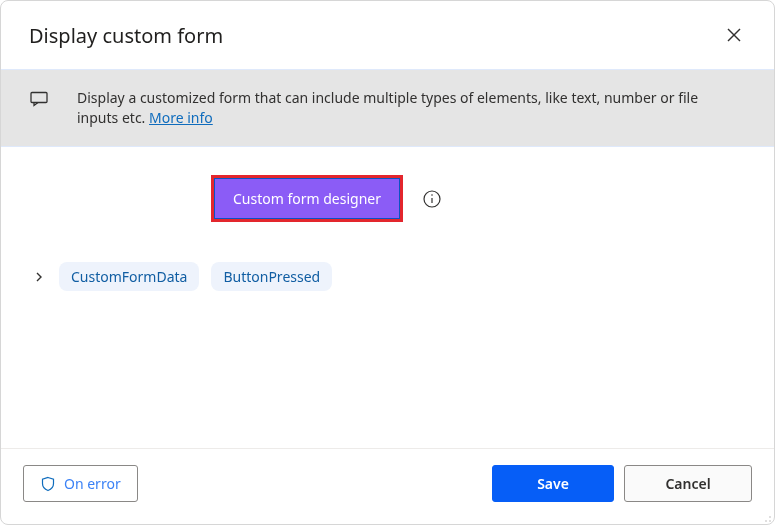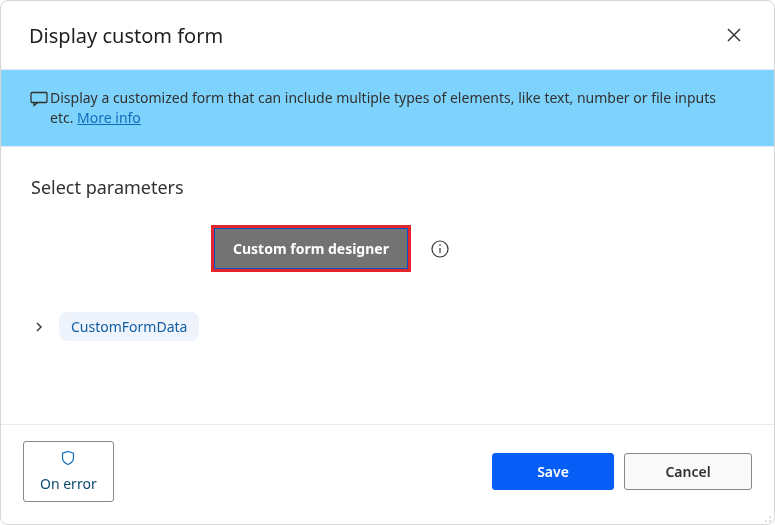--- a/index.html
+++ b/index.html
@@ -5,43 +5,43 @@
   * { box-sizing: border-box; margin: 0; padding: 0; font-family: "Segoe UI", system-ui, -apple-system, sans-serif; }
   body { width: 775px; height: 525px; background: #fff; border: 1px solid #d6d6d6; border-radius: 8px; display: flex; flex-direction: column; color: #323130; position: relative; }
 
   
   .header { display: flex; align-items: center; justify-content: space-between; padding: 18px 24px 18px 28px; }
   .title { font-size: 20px; font-weight: 400; color: #201f1e; }
   .close-btn { width: 32px; height: 32px; display: flex; align-items: center; justify-content: center; background: transparent; border: none; cursor: pointer; border-radius: 2px; }
   .close-btn svg { width: 14px; height: 14px; stroke: #323130; }
 
   
-  .banner { display: flex; align-items: flex-start; gap: 1px; background: #7dd3fc; border: 1px solid #dfe9fb; border-left: none; border-right: none; padding: 18px 32px 18px 28px; font-size: 14px; line-height: 20px; color: #323130; }
+  .banner { display: flex; align-items: flex-start; gap: 28px; background: #e5e5e5; border: 1px solid #dfe9fb; border-left: none; border-right: none; padding: 18px 32px 18px 28px; font-size: 14px; line-height: 20px; color: #323130; }
   .banner-icon { flex-shrink: 0; margin-top: 1px; }
   .banner-text { }
   .banner a { color: #0f6cbd; text-decoration: underline; cursor: pointer; }
 
   
   .main { flex: 1; padding: 28px 28px 0 30px; overflow-y: auto; }
   .section-title { font-size: 18px; font-weight: 400; color: #323130; margin-bottom: 26px; }
   .designer-row { display: flex; align-items: center; gap: 20px; margin-bottom: 40px; margin-left: 180px; }
   .highlight-wrap { border: 3px solid #e3262d; display: inline-block; }
-  .designer-btn { background: #737373; color: #fff; border: 1px solid #0854c4; font-weight: 700; font-size: 14px; padding: 10px 18px; cursor: pointer; }
+  .designer-btn { background: #8b5cf6; color: #fff; border: 1px solid #0854c4; font-weight: 400; font-size: 14px; padding: 10px 18px; cursor: pointer; }
   .info-icon { width: 18px; height: 18px; display:flex; align-items:center; justify-content:center; cursor: pointer; }
   .info-icon svg { width: 18px; height: 18px; }
 
   .vars-row { display: flex; align-items: center; gap: 12px; font-size: 14px; }
   .vars-exp { width: 16px; height: 16px; display:flex; align-items:center; justify-content:center; cursor:pointer; color:#323130; }
   .vars-exp svg { width: 10px; height: 10px; }
   .vars-label { color: #323130; }
   .pill { background: #eef3fc; color: #115ea3; border-radius: 8px; padding: 5px 12px; font-size: 14px; cursor: pointer; }
 
   
   .footer { display: flex; align-items: center; justify-content: space-between; padding: 16px 22px 22px 22px; border-top: 1px solid #edebe9; }
-  .onerr-btn { display: flex; align-items: center; gap: 8px; background: #fff; border: 1px solid #8a8886; border-radius: 3px; padding: 8px 16px; font-size: 14px; color: #0c4a6e; cursor: pointer; flex-direction: column; }
+  .onerr-btn { display: flex; align-items: center; gap: 8px; background: #fff; border: 1px solid #8a8886; border-radius: 3px; padding: 8px 16px; font-size: 14px; color: #3b82f6; cursor: pointer; }
   .onerr-btn svg { width: 16px; height: 16px; }
   .footer-right { display: flex; gap: 10px; }
   .save-btn { background: #065ef7; color: #fff; border: 1px solid #065ef7; border-radius: 3px; padding: 8px 0; width: 122px; text-align:center; font-size: 14px; font-weight: 600; cursor: pointer; }
   .cancel-btn { background: #fafafa; color: #323130; border: 1px solid #8a8886; border-radius: 3px; padding: 8px 0; width: 128px; text-align:center; font-size: 14px; font-weight: 600; cursor: pointer; }
 
   .resize-grip { position: absolute; right: 2px; bottom: 2px; width: 12px; height: 12px; opacity:.35; cursor: nwse-resize; }
 </style>
 </head>
 <body>
 
@@ -62,21 +62,20 @@
       <path d="M5 13.5v3l4-3"></path>
     </svg>
   </span>
   <div class="banner-text">
     <span>Display a customized form that can include multiple types of elements, like text, number or file inputs etc.</span>
     <a>More info</a>
   </div>
 </div>
 
 <div class="main">
-  <div class="section-title">Select parameters</div>
 
   <div class="designer-row">
     <span class="highlight-wrap">
       <button class="designer-btn">Custom form designer</button>
     </span>
     <span class="info-icon">
       <svg viewBox="0 0 18 18" fill="none" stroke="#323130" stroke-width="1.2">
         <circle cx="9" cy="9" r="8"></circle>
         <line x1="9" y1="8" x2="9" y2="13"></line>
         <circle cx="9" cy="5" r="0.8" fill="#323130" stroke="none"></circle>
@@ -84,20 +83,21 @@
     </span>
   </div>
 
   <div class="vars-row">
     <span class="vars-exp">
       <svg viewBox="0 0 10 10" fill="none" stroke="#323130" stroke-width="1.4">
         <polyline points="3,1 7,5 3,9"></polyline>
       </svg>
     </span>
     <span class="pill">CustomFormData</span>
+    <span class="pill">ButtonPressed</span>
   </div>
 </div>
 
 <div class="footer">
   <button class="onerr-btn">
     <svg viewBox="0 0 16 16" fill="none" stroke="#0f6cbd" stroke-width="1.2">
       <path d="M8 1.5l5.5 1.8v4.2c0 3.3-2.3 5.8-5.5 7-3.2-1.2-5.5-3.7-5.5-7V3.3L8 1.5z"></path>
     </svg>
     <span>On error</span>
   </button>

